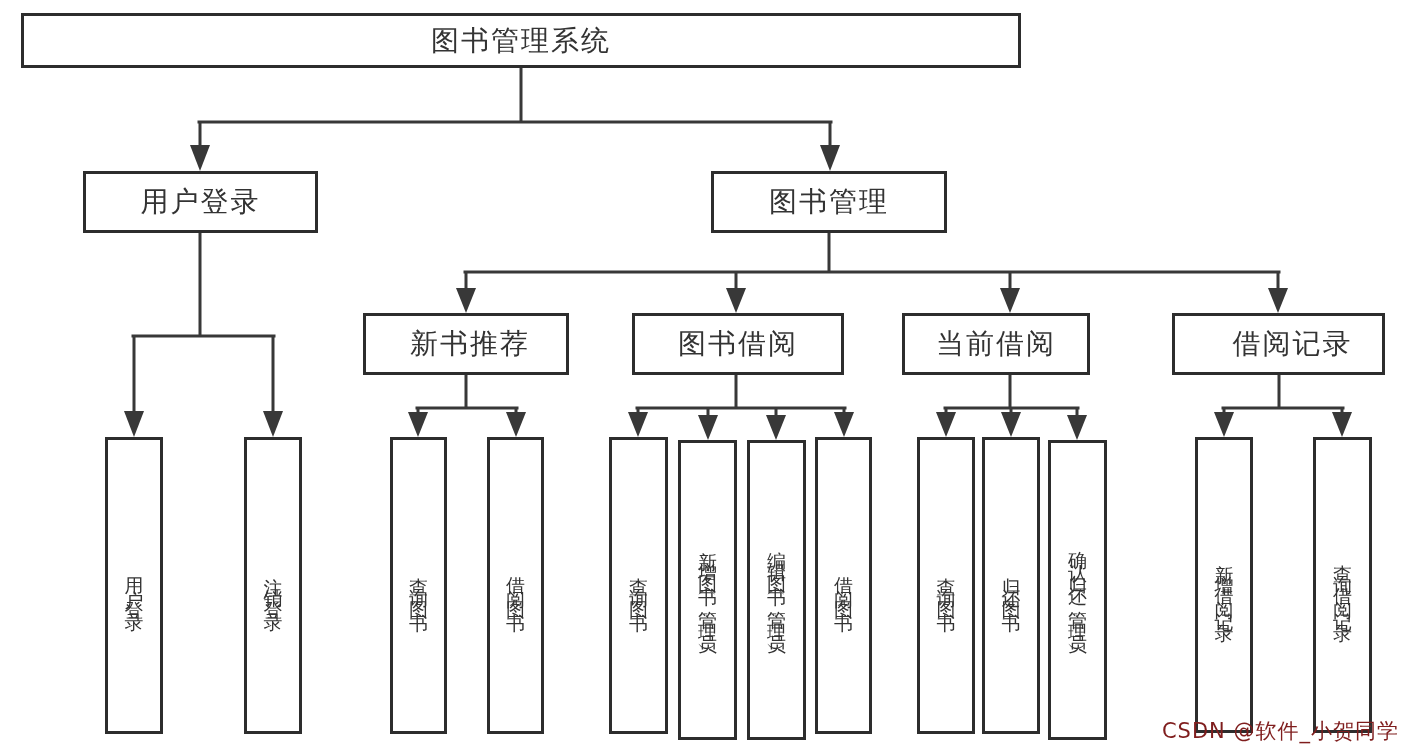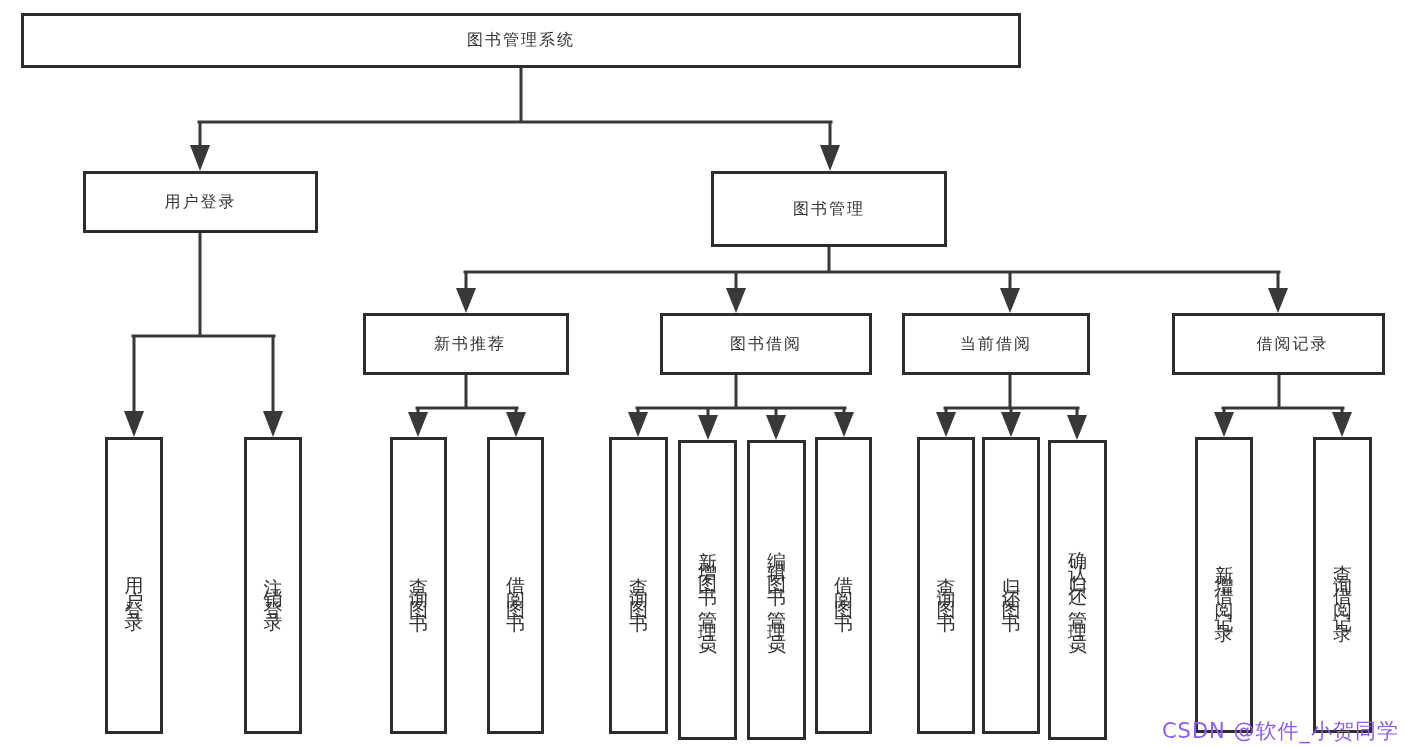--- a/index.html
+++ b/index.html
@@ -7,28 +7,28 @@
     width:1405px;height:747px;position:relative;background:#ffffff;
     font-family:"DejaVu Sans","Liberation Sans",sans-serif;overflow:hidden;
   }
   .canvas{position:absolute;left:0;top:0;width:1405px;height:747px;}
   svg.wires{position:absolute;left:0;top:0;z-index:1;}
   .box{
     position:absolute;background:#ffffff;border:3px solid #2d2d2d;
     box-sizing:border-box;display:flex;align-items:center;justify-content:center;
     z-index:2;color:#333333;
   }
-  .hlabel{font-size:16px;letter-spacing:2px;color:#333333;}
+  .hlabel{font-size:28px;letter-spacing:2px;color:#333333;}
   .leaf > span{
     writing-mode:vertical-rl;text-orientation:mixed;
     font-size:19px;letter-spacing:12px;color:#333333;line-height:1.15;
   }
   .watermark{
     position:absolute;right:6px;bottom:2px;z-index:5;
-    font-size:21px;letter-spacing:1px;color:#8b5cf6;
+    font-size:21px;letter-spacing:1px;color:#7f1d1d;
   }
 </style>
 </head>
 <body>
 
 <div class="canvas">
 
   <svg class="wires" width="1405" height="747" viewBox="0 0 1405 747">
     <g stroke="#383838" stroke-width="3" fill="none" stroke-linecap="square">
 
@@ -76,28 +76,28 @@
     </g>
   </svg>
 
   <div class="box" style="left:21px;top:13px;width:1000px;height:55px;">
     <span class="hlabel">图书管理系统</span>
   </div>
 
   <div class="box" style="left:83px;top:171px;width:235px;height:62px;">
     <span class="hlabel">用户登录</span>
   </div>
-  <div class="box" style="left:711px;top:171px;width:236px;height:76px;">
+  <div class="box" style="left:711px;top:171px;width:236px;height:62px;">
     <span class="hlabel">图书管理</span>
   </div>
 
   <div class="box" style="left:363px;top:313px;width:206px;height:62px;padding-left:8px;">
     <span class="hlabel">新书推荐</span>
   </div>
-  <div class="box" style="left:660px;top:313px;width:212px;height:62px;">
+  <div class="box" style="left:632px;top:313px;width:212px;height:62px;">
     <span class="hlabel">图书借阅</span>
   </div>
   <div class="box" style="left:902px;top:313px;width:188px;height:62px;">
     <span class="hlabel">当前借阅</span>
   </div>
   <div class="box" style="left:1172px;top:313px;width:213px;height:62px;padding-left:28px;">
     <span class="hlabel">借阅记录</span>
   </div>
 
   <div class="box leaf" style="left:105px;top:437px;width:58px;height:297px;">

